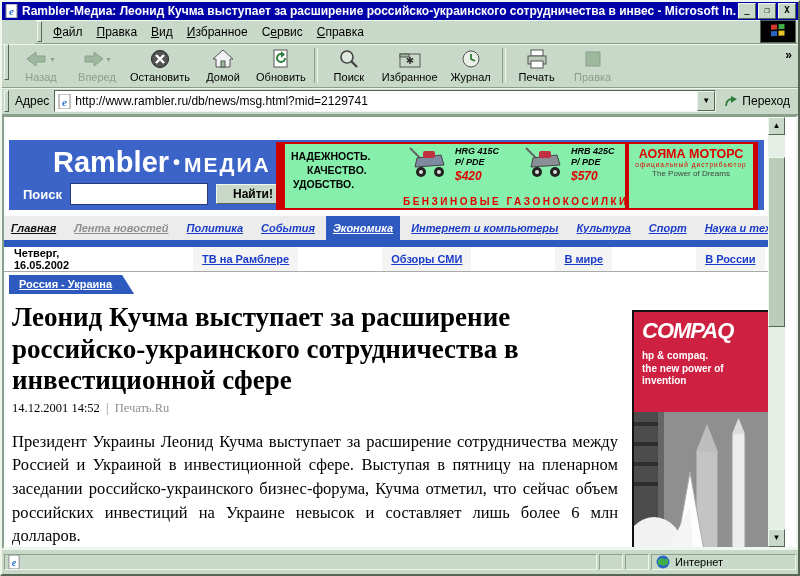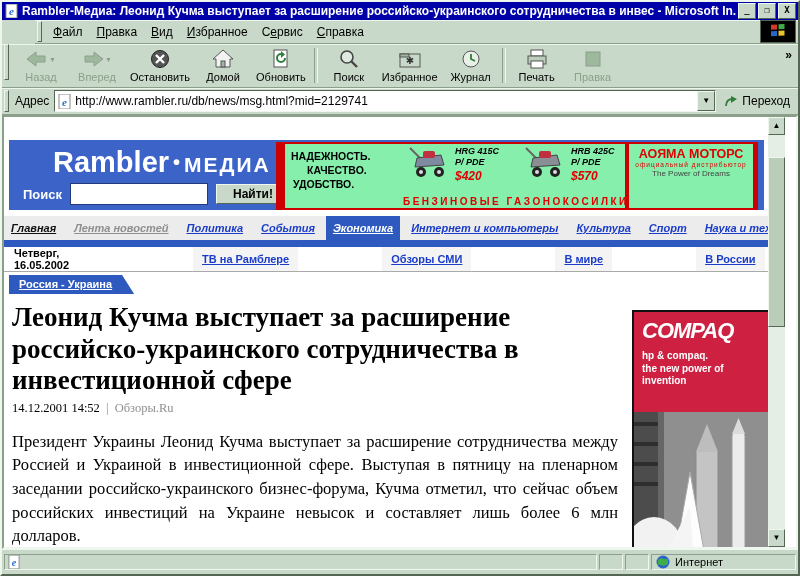--- a/index.html
+++ b/index.html
@@ -406,21 +406,21 @@
 
       <div class="section-tab">Россия - Украина</div>
 
       
       <div class="content">
         <div class="article">
           <div class="headline">Леонид Кучма выступает за расширение российско-украинского сотрудничества в инвестиционной сфере</div>
           <div class="byline">
             <span>14.12.2001 14:52</span>
             <span class="sep">|</span>
-            <span class="src">Обзоры.Ru</span>
+            <span class="src">Печать.Ru</span>
           </div>
           <p class="para">Президент Украины Леонид Кучма выступает за расширение сотрудничества между Россией и Украиной в инвестиционной сфере. Выступая в пятницу на пленарном заседании российско-украинского бизнес-форума, Кучма отметил, что сейчас объем российских инвестиций на Украине невысок и составляет лишь более 6 млн долларов.</p>
           <p class="para">По его словам, несмотря на тесное сотрудничество двух стран, еще не в полной мере задействован весь потенциал экономического сотрудничества. Кучма высказал мнение, что расширению сотрудничества, в частности, будет способствовать</p>
         </div>
 
         <div class="compaq">
           <div class="cq-red">
             <div class="cq-brand">COMPAQ</div>
             <div class="cq-l1">hp &amp; compaq.</div>
             <div class="cq-l2">the new power of invention</div>

